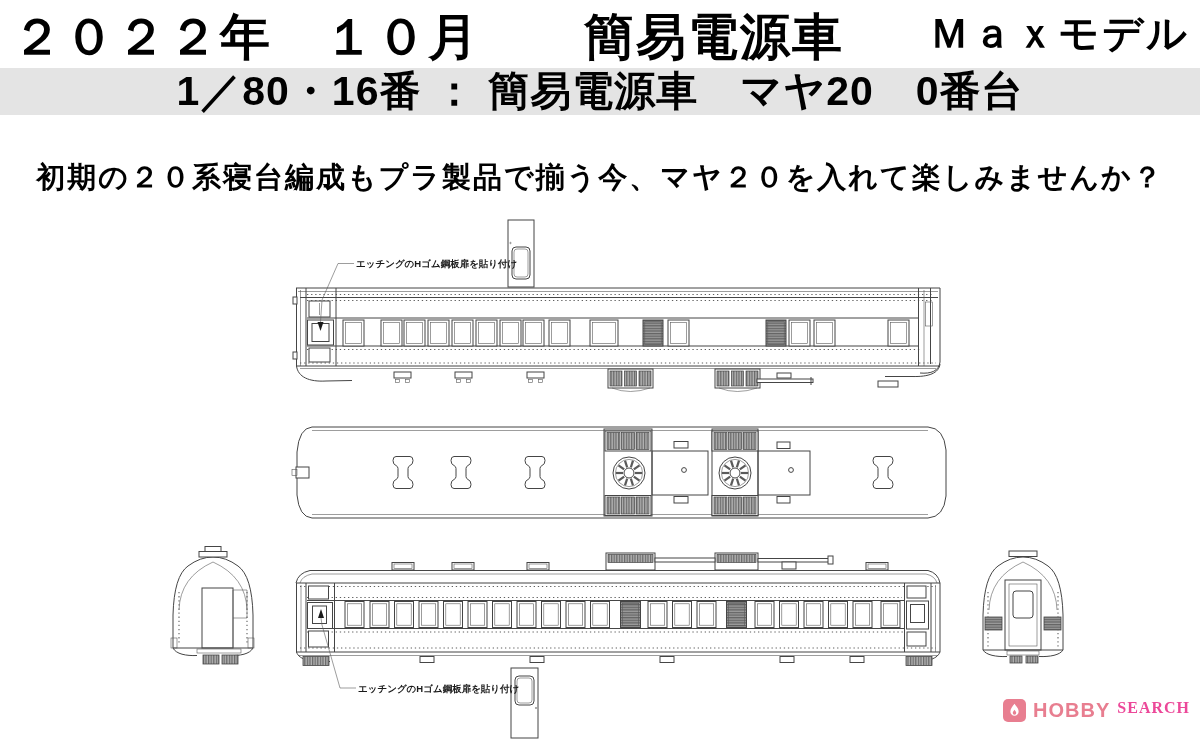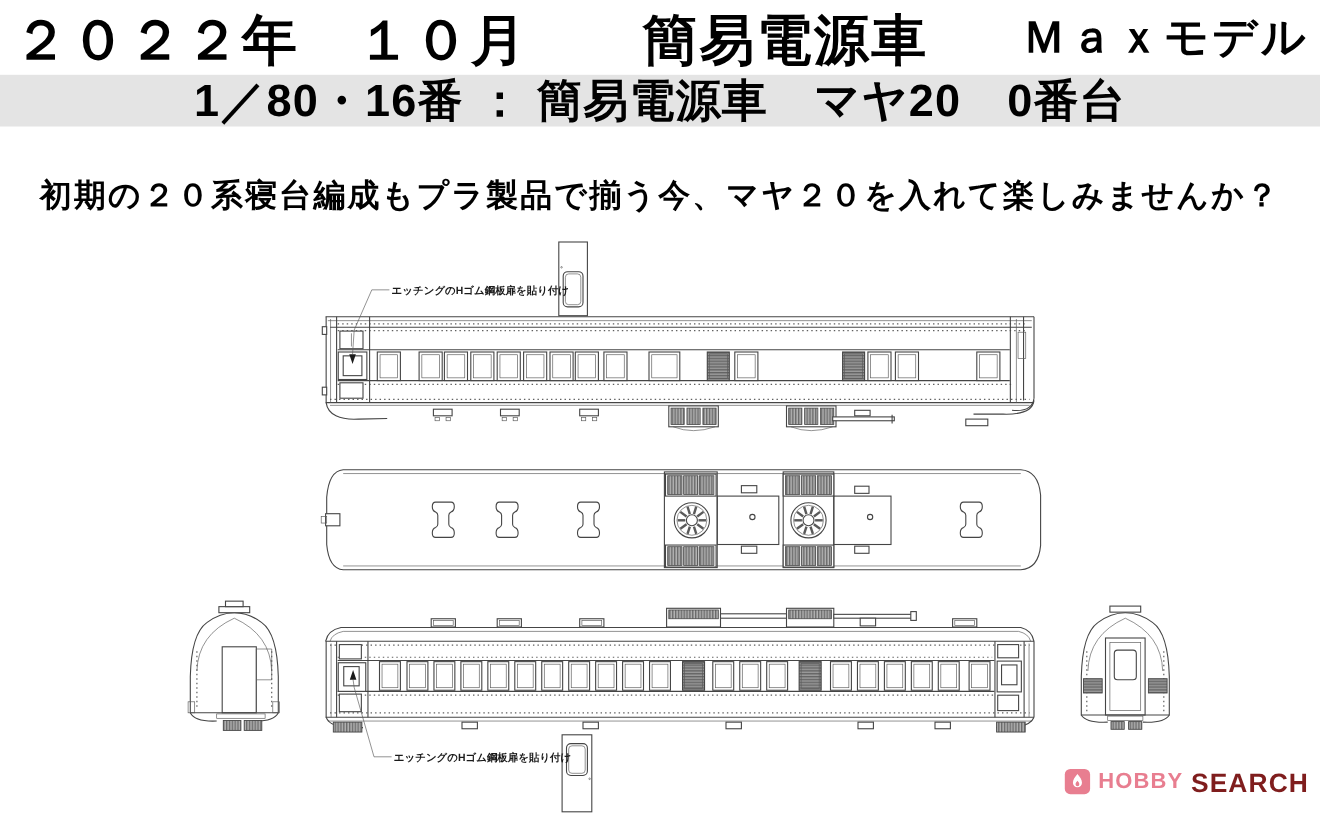--- a/index.html
+++ b/index.html
@@ -21,21 +21,21 @@
   svg.drawing{position:absolute;left:0;top:0;width:1200px;height:739px;}
   .ln{stroke:#454545;stroke-width:1;fill:none;}
   .lnf{stroke:#454545;stroke-width:1;fill:#ffffff;}
   .lnt{stroke:#5a5a5a;stroke-width:0.6;fill:none;}
   .riv{stroke:#5f5f5f;stroke-width:1.1;stroke-dasharray:1.3 2.8;fill:none;}
   text.ann{font-family:"Liberation Sans",sans-serif;font-size:9.5px;font-weight:bold;fill:#1a1a1a;}
   .wm{position:absolute;right:10px;top:699px;display:flex;align-items:flex-start;gap:7px;}
   .wm-icon{width:23px;height:23px;border-radius:5px;background:#e87e90;display:flex;
         align-items:center;justify-content:center;}
   .wm-hobby{font-size:20px;font-weight:bold;color:#e87e90;letter-spacing:1px;}
-  .wm-search{font-size:24px;font-weight:bold;color:#7f1d1d;letter-spacing:1px;}
+  .wm-search{font-size:16px;font-weight:bold;color:#ec4899;letter-spacing:1px;font-family:Liberation Serif, serif;}
 </style>
 </head>
 <body>
 
 <div class="page">
 
   <div class="hdr-release">２０２２年　１０月　　簡易電源車</div>
   <div class="hdr-brand">Ｍａｘモデル</div>
 
   <div class="title-bar">

